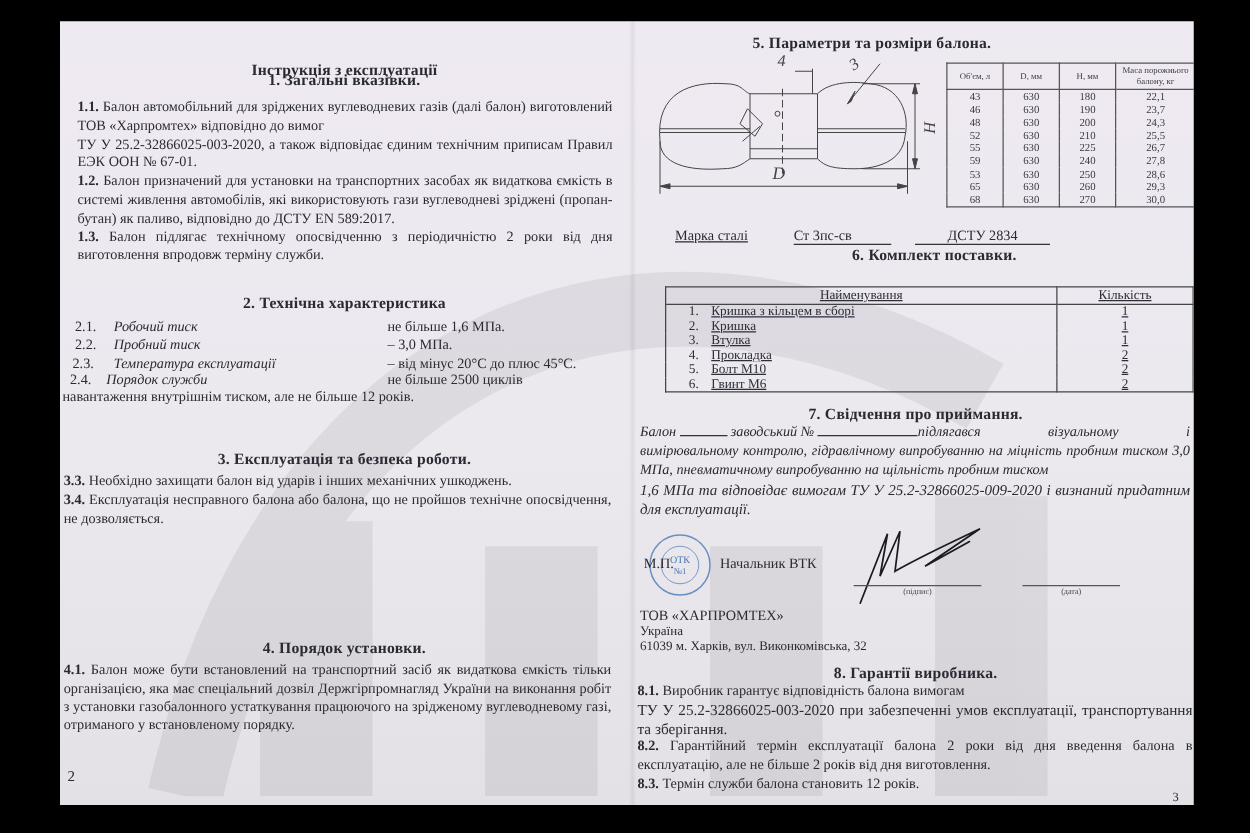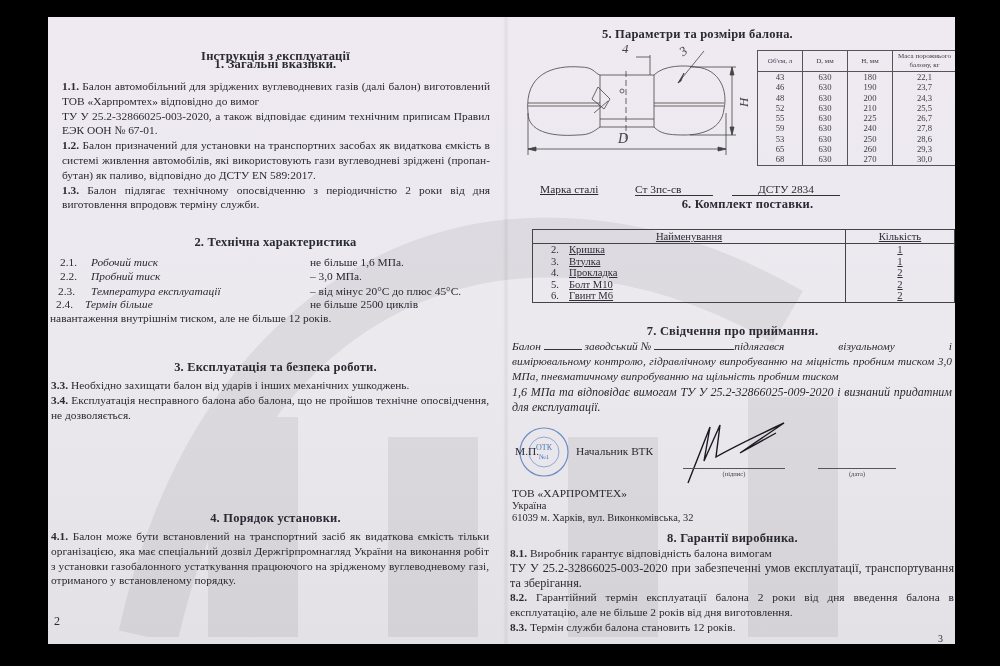--- a/index.html
+++ b/index.html
@@ -83,21 +83,21 @@
 
       <div class="row" style="left:12px;top:253px;">2.2.</div>
       <div class="row it" style="left:43px;top:253px;">Пробний тиск</div>
       <div class="row" style="left:262px;top:253px;">– 3,0 МПа.</div>
 
       <div class="row" style="left:10px;top:268px;">2.3.</div>
       <div class="row it" style="left:43px;top:268px;">Температура експлуатації</div>
       <div class="row" style="left:262px;top:268px;">– від мінус 20°С до плюс 45°С.</div>
 
       <div class="row" style="left:8px;top:281px;">2.4.</div>
-      <div class="row it" style="left:37px;top:281px;">Термін більше</div>
+      <div class="row it" style="left:37px;top:281px;">Порядок служби</div>
       <div class="row" style="left:262px;top:281px;">не більше 2500 циклів</div>
 
       <div class="row" style="left:2px;top:295px;">навантаження внутрішнім тиском, але не більше 12 років.</div>
     </div>
 
     <div class="abs h1" style="left:0;width:455px;top:343px;">3.  Експлуатація та безпека роботи.</div>
     <div class="abs txt" style="left:3px;width:438px;top:361px;">
       <div><b>3.3.</b> <span>Необхідно захищати балон від ударів і інших механічних ушкоджень.</span></div>
       <div><b>3.4.</b> <span>Експлуатація несправного балона або балона, що не пройшов технічне опосвідчення, не дозволяється.</span></div>
     </div>
@@ -223,20 +223,24 @@
     <div class="abs h1" style="left:30px;width:415px;top:180px;">6.  Комплект поставки.</div>
     <table class="supply abs" style="left:22px;top:212px;width:423px;text-decoration:underline;">
       <thead>
         <tr>
           <th>Найменування</th>
           <th style="width:100px;">Кількість</th>
         </tr>
       </thead>
       <tbody>
         <tr>
+            <td><span class="num">1.</span><span>Кришка з кільцем в сборі</span></td>
+            <td class="qty">1</td>
+          </tr>
+        <tr>
             <td><span class="num">2.</span><span>Кришка</span></td>
             <td class="qty">1</td>
           </tr>
         <tr>
             <td><span class="num">3.</span><span>Втулка</span></td>
             <td class="qty">1</td>
           </tr>
         <tr>
             <td><span class="num">4.</span><span>Прокладка</span></td>
             <td class="qty">2</td>

